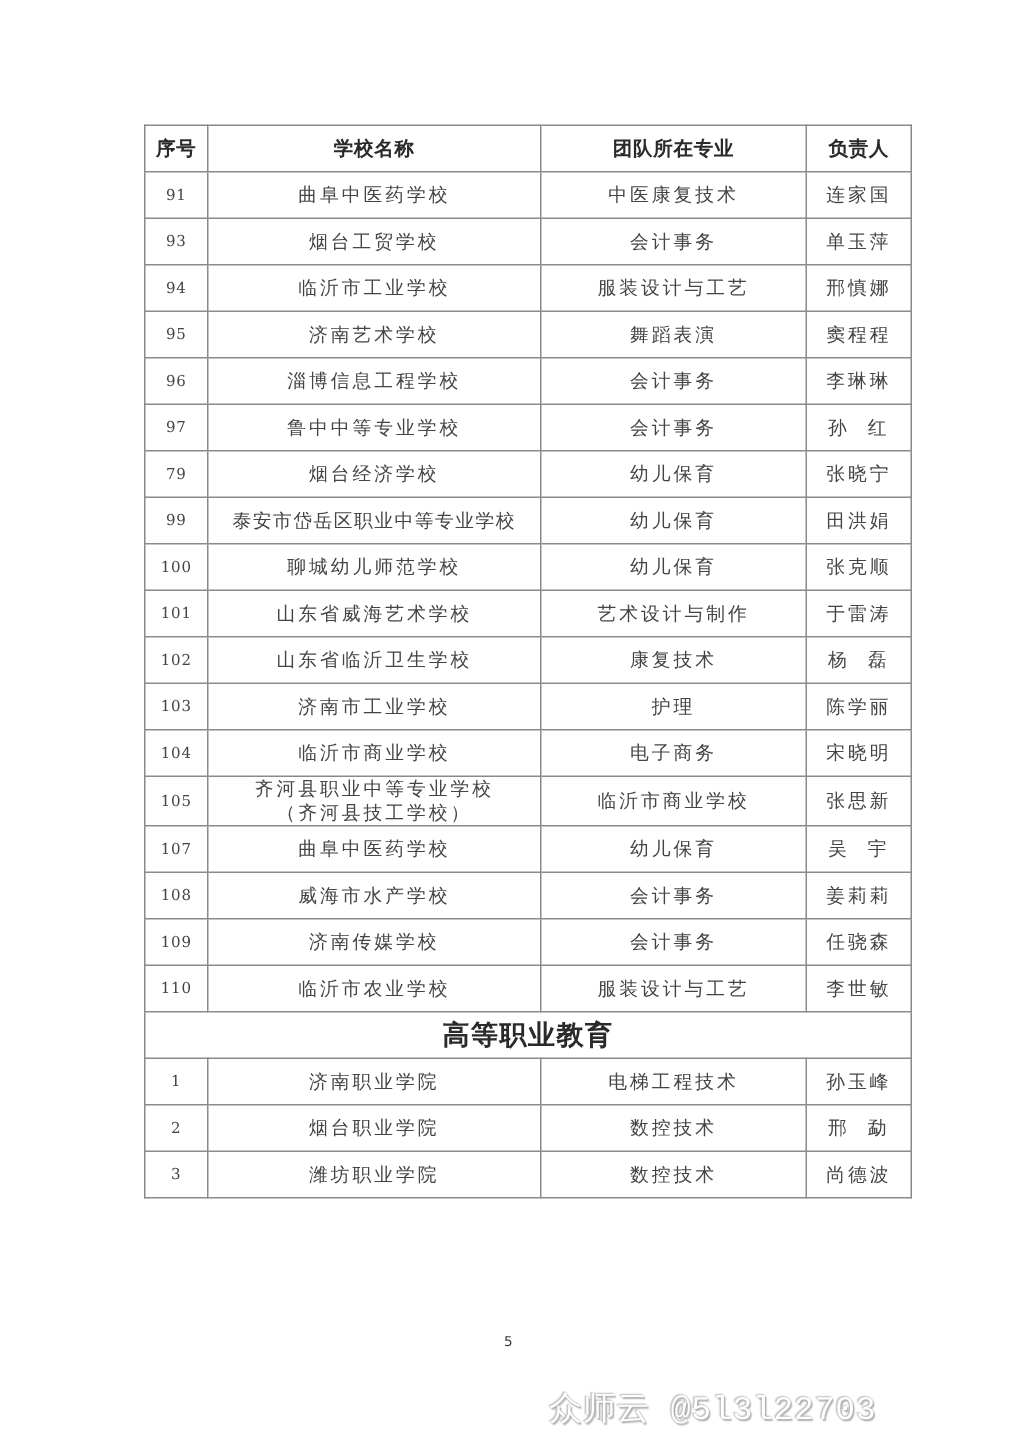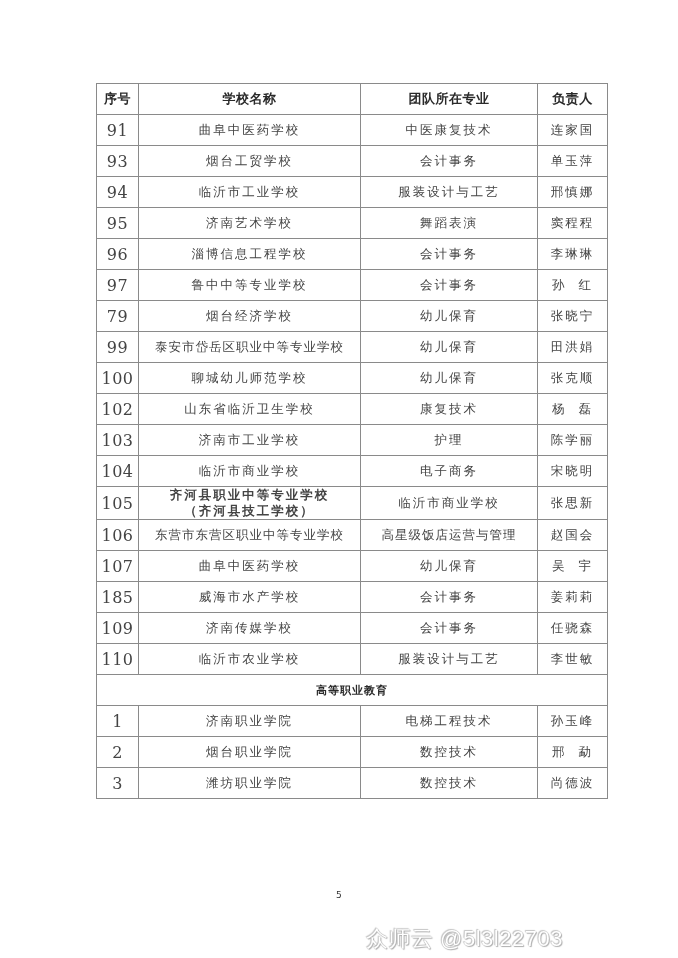--- a/index.html
+++ b/index.html
@@ -44,54 +44,53 @@
     }
     table.roster th {
       font-family: "DejaVu Sans", "Liberation Sans", sans-serif;
       font-weight: bold;
       font-size: 13px;
       letter-spacing: 0.5px;
       color: #2a2a2a;
     }
     table.roster td.num {
       letter-spacing: 0.5px;
-      font-size: 16px;
+      font-size: 10px;
     }
     table.roster td.two-line {
       line-height: 16px;
       white-space: normal;
-      font-weight: bold;
     }
     table.roster tr.tall td {
       height: 30px;
     }
     table.roster td.section {
       font-family: "DejaVu Sans", "Liberation Sans", sans-serif;
       font-weight: bold;
-      font-size: 11px;
+      font-size: 18px;
       letter-spacing: 1px;
       color: #2a2a2a;
     }
     .col-idx { width: 42px; }
     .col-school { width: 222px; }
     .col-major { width: 177px; }
     .col-lead { width: 70px; }
     .page-number {
       position: absolute;
       left: 336px;
       top: 890px;
       font-family: "DejaVu Sans", "Liberation Sans", sans-serif;
       font-size: 9px;
       color: #333333;
     }
     .watermark {
       position: absolute;
       left: 366px;
       top: 924px;
-      font-family: Liberation Sans, sans-serif;
+      font-family: Liberation Mono, monospace;
       font-size: 22px;
       color: #ffffff;
       letter-spacing: 0.5px;
       text-shadow: 0 0 1px #9a9a9a, 1px 1px 1px #b0b0b0, -1px -1px 1px #c8c8c8;
       white-space: nowrap;
     }
   </style>
 </head>
 <body>
 
@@ -160,20 +159,26 @@
         <td>幼儿保育</td>
         <td>田洪娟</td>
       </tr>
       <tr>
         <td class="num">100</td>
         <td>聊城幼儿师范学校</td>
         <td>幼儿保育</td>
         <td>张克顺</td>
       </tr>
       <tr>
+        <td class="num">101</td>
+        <td>山东省威海艺术学校</td>
+        <td>艺术设计与制作</td>
+        <td>于雷涛</td>
+      </tr>
+      <tr>
         <td class="num">102</td>
         <td>山东省临沂卫生学校</td>
         <td>康复技术</td>
         <td style="white-space:pre">杨  磊</td>
       </tr>
       <tr>
         <td class="num">103</td>
         <td>济南市工业学校</td>
         <td>护理</td>
         <td>陈学丽</td>
@@ -187,33 +192,27 @@
       <tr class="tall">
         <td class="num">105</td>
         <td class="two-line">
           <div>齐河县职业中等专业学校</div>
           <div>（齐河县技工学校）</div>
         </td>
         <td>临沂市商业学校</td>
         <td>张思新</td>
       </tr>
       <tr>
-        <td class="num">106</td>
-        <td style="letter-spacing:1px">东营市东营区职业中等专业学校</td>
-        <td style="letter-spacing:1px">高星级饭店运营与管理</td>
-        <td>赵国会</td>
-      </tr>
-      <tr>
         <td class="num">107</td>
         <td>曲阜中医药学校</td>
         <td>幼儿保育</td>
         <td style="white-space:pre">吴  宇</td>
       </tr>
       <tr>
-        <td class="num">185</td>
+        <td class="num">108</td>
         <td>威海市水产学校</td>
         <td>会计事务</td>
         <td>姜莉莉</td>
       </tr>
       <tr>
         <td class="num">109</td>
         <td>济南传媒学校</td>
         <td>会计事务</td>
         <td>任骁森</td>
       </tr>

